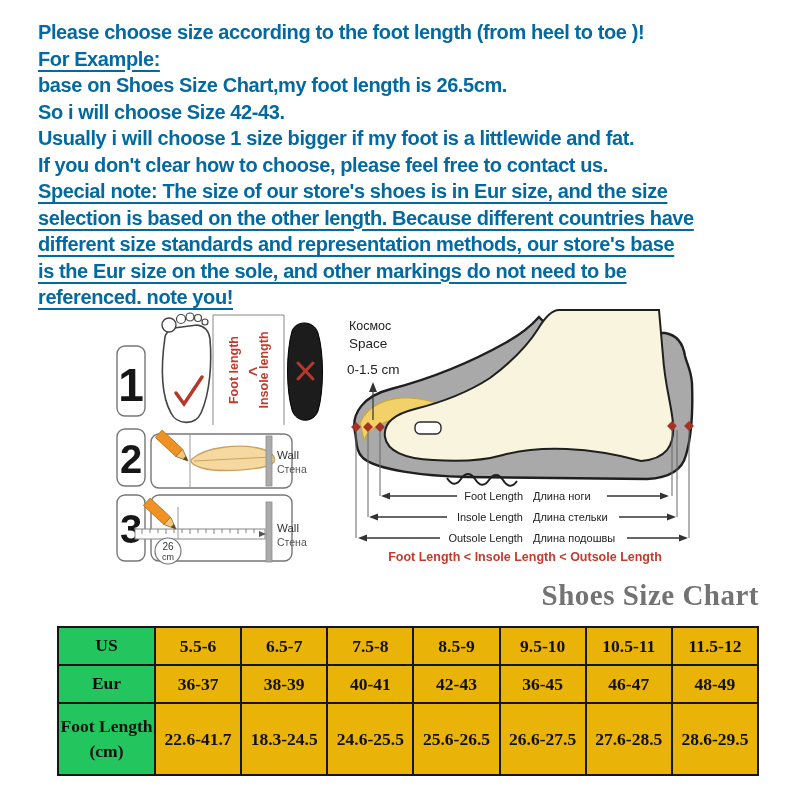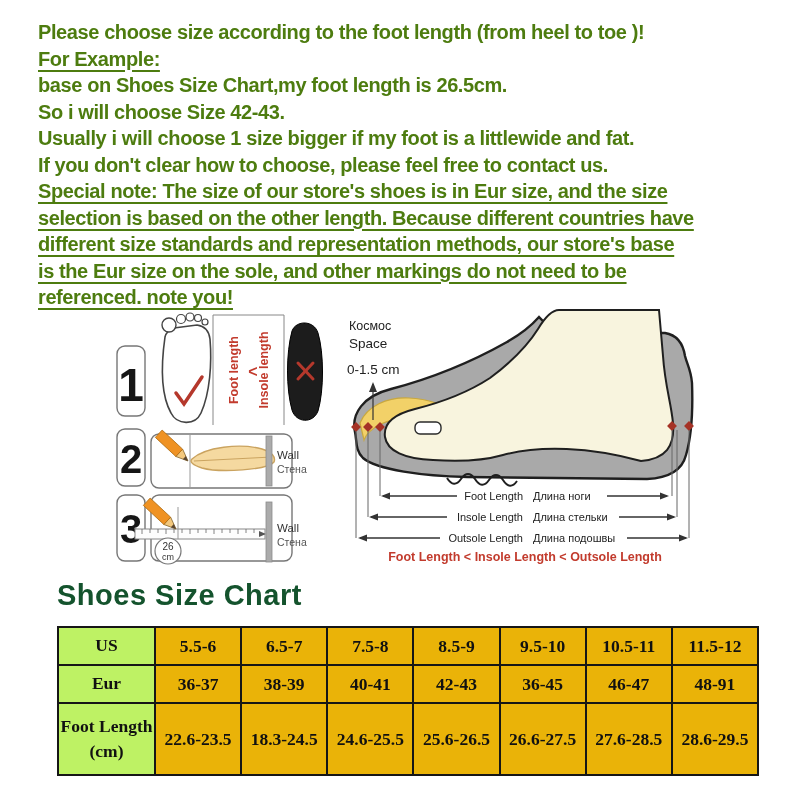--- a/index.html
+++ b/index.html
@@ -2,43 +2,43 @@
 <html><head>
 <meta charset="utf-8">
 <style>
   html,body{margin:0;padding:0;}
   body{width:790px;height:802px;background:#ffffff;position:relative;
        font-family:"Liberation Sans",sans-serif;}
   .page{position:absolute;left:0;top:0;width:790px;height:802px;background:#fff;overflow:hidden;}
 
   
   .instructions{position:absolute;left:38px;top:19px;width:748px;}
-  .ln{margin:0;font-size:20px;font-weight:bold;line-height:26.5px;color:#4d7c0f;
+  .ln{margin:0;font-size:20px;font-weight:bold;line-height:26.5px;color:#0369a1;
       white-space:nowrap;letter-spacing:-0.4px;}
   .ln.u{text-decoration:underline;text-decoration-thickness:2px;text-underline-offset:4px;}
 
   
   .steps-svg{position:absolute;left:110px;top:303px;width:230px;height:270px;}
   .shoe-svg{position:absolute;left:335px;top:298px;width:450px;height:272px;}
   .steps-svg text,.shoe-svg text{font-family:"Liberation Sans",sans-serif;}
   .num{font-weight:bold;fill:#161616;}
   .redtxt{fill:#c23b2d;font-weight:bold;}
   .dimtxt{fill:#222;font-size:11px;}
   .walltxt{fill:#333;font-size:11.5px;}
   .walltxt2{fill:#555;font-size:10.5px;}
 
   
-  .chart-title{position:absolute;left:57px;top:579px;width:702px;margin:0;text-align:left;
-       font-family:Liberation Sans, sans-serif;font-size:29px;font-weight:bold;color:#14532d;
+  .chart-title{position:absolute;left:57px;top:579px;width:702px;margin:0;text-align:right;
+       font-family:Liberation Serif, serif;font-size:29px;font-weight:bold;color:#737373;
        letter-spacing:0.5px;}
   .size-table{position:absolute;left:57px;top:626px;width:702px;border-collapse:collapse;
        font-family:"Liberation Serif",serif;font-weight:bold;color:#111;table-layout:fixed;}
   .size-table th,.size-table td{border:2px solid #161616;text-align:center;font-size:17.5px;
        padding:0;background:#eab308;}
-  .size-table th{background:#bef264;margin-top:42px;}
+  .size-table th{background:#22c55e;margin-top:42px;}
   .size-table tr.r1 th,.size-table tr.r1 td,
   .size-table tr.r2 th,.size-table tr.r2 td{height:36px;}
   .size-table tr.r3 th,.size-table tr.r3 td{height:70px;}
   .blk{display:block;line-height:1.45;}
 </style>
 </head>
 <body>
 
 <div class="page">
 
@@ -242,28 +242,28 @@
     <tr class="r2">
       <th>
             <span class="blk">Eur</span>
           </th>
       <td>36-37</td>
       <td>38-39</td>
       <td>40-41</td>
       <td>42-43</td>
       <td>36-45</td>
       <td>46-47</td>
-      <td>48-91</td>
+      <td>48-49</td>
     </tr>
     <tr class="r3">
       <th>
         <span class="blk">Foot Length</span>
         <span class="blk">(cm)</span>
       </th>
-      <td>22.6-23.5</td>
+      <td>22.6-41.7</td>
       <td>18.3-24.5</td>
       <td>24.6-25.5</td>
       <td>25.6-26.5</td>
       <td>26.6-27.5</td>
       <td>27.6-28.5</td>
       <td>28.6-29.5</td>
     </tr>
   </tbody>
     </table>
 

